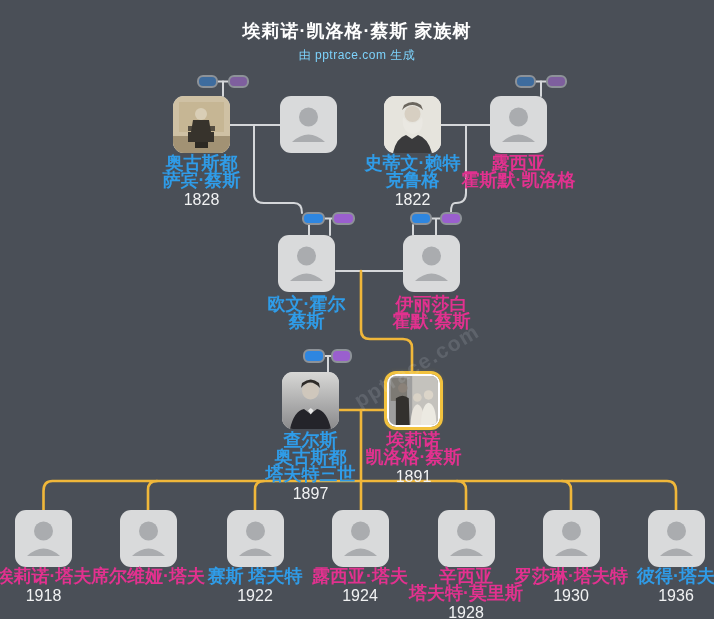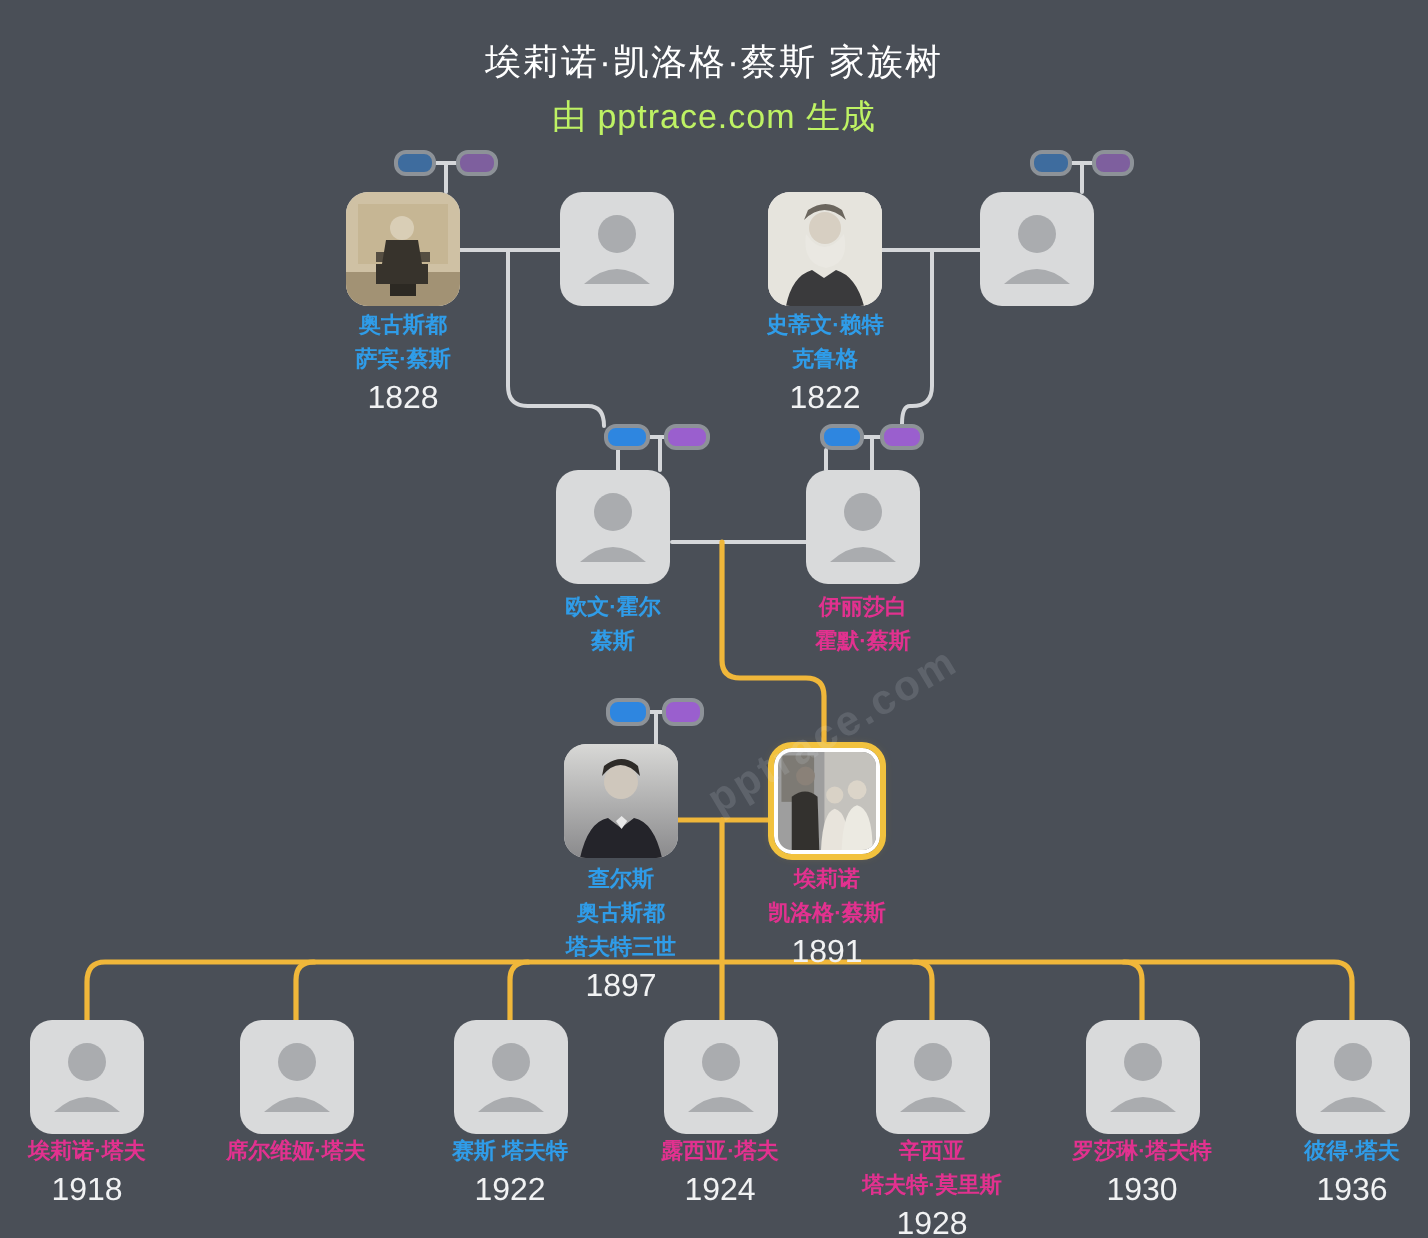--- a/index.html
+++ b/index.html
@@ -10,25 +10,25 @@
     --chip-border:#8d9298; --watermark:rgba(230,236,246,0.13);
   }
   html,body{margin:0;padding:0;background:#30343a;}
   #canvas{
     position:relative; width:714px; height:619px; overflow:hidden;
     background:var(--bg);
     font-family:"Liberation Sans","DejaVu Sans",sans-serif;
   }
   .title{
     position:absolute; left:0; top:19px; width:714px; text-align:center;
-    color:#ffffff; font-size:18px; font-weight:400; letter-spacing:1px;
+    color:#ffffff; font-size:18px; font-weight:700; letter-spacing:1px;
   }
   .subtitle{
     position:absolute; left:0; top:47px; width:714px; text-align:center;
-    color:#bef264; font-size:17px; letter-spacing:0.5px;
+    color:#7dd3fc; font-size:12px; letter-spacing:0.5px;
   }
   svg.wires{position:absolute; left:0; top:0;}
   svg.wires path{fill:none; stroke-linecap:round;}
   .ln{stroke:var(--line); stroke-width:2;}
   .au{stroke:var(--gold); stroke-width:2.6;}
   .photo{
     position:absolute; width:57px; height:57px; border-radius:11px;
     background:#d9dadb; overflow:hidden;
   }
   .photo svg{display:block;}
@@ -42,21 +42,21 @@
     border:2px solid var(--chip-border); box-sizing:border-box;
   }
   .chip.cb{background:var(--chip-blue);}
   .chip.cp{background:var(--chip-purple);}
   .chip.cbm{background:var(--chip-blue-muted);}
   .chip.cpm{background:var(--chip-purple-muted);}
   .pcard{
     position:absolute; width:136px; text-align:center;
   }
   .pname{
-    font-size:11px; font-weight:700; line-height:17px; white-space:pre-line;
+    font-size:18px; font-weight:700; line-height:17px; white-space:pre-line;
   }
   .pname.m{color:var(--male);}
   .pname.f{color:var(--female);}
   .pyear{
     color:var(--year); font-size:16px; font-weight:500; line-height:19px;
     margin-top:1px;
   }
   .watermark{
     position:absolute; left:350px; top:392px;
     transform:rotate(-31deg); transform-origin:0 0;
@@ -256,20 +256,25 @@
   <div class="pcard" style="left:133.5px;top:155px">
     <div class="pname m">奥古斯都
 萨宾·蔡斯</div>
     <div class="pyear">1828</div>
   </div>
   <div class="pcard" style="left:344.5px;top:155px">
     <div class="pname m">史蒂文·赖特
 克鲁格</div>
     <div class="pyear">1822</div>
   </div>
+  <div class="pcard" style="left:450.5px;top:155px">
+    <div class="pname f">露西亚
+霍斯默·凯洛格</div>
+    <div class="pyear"></div>
+  </div>
   <div class="pcard" style="left:238.5px;top:296px">
     <div class="pname m">欧文·霍尔
 蔡斯</div>
     <div class="pyear"></div>
   </div>
   <div class="pcard" style="left:363.5px;top:296px">
     <div class="pname f">伊丽莎白
 霍默·蔡斯</div>
     <div class="pyear"></div>
   </div>

